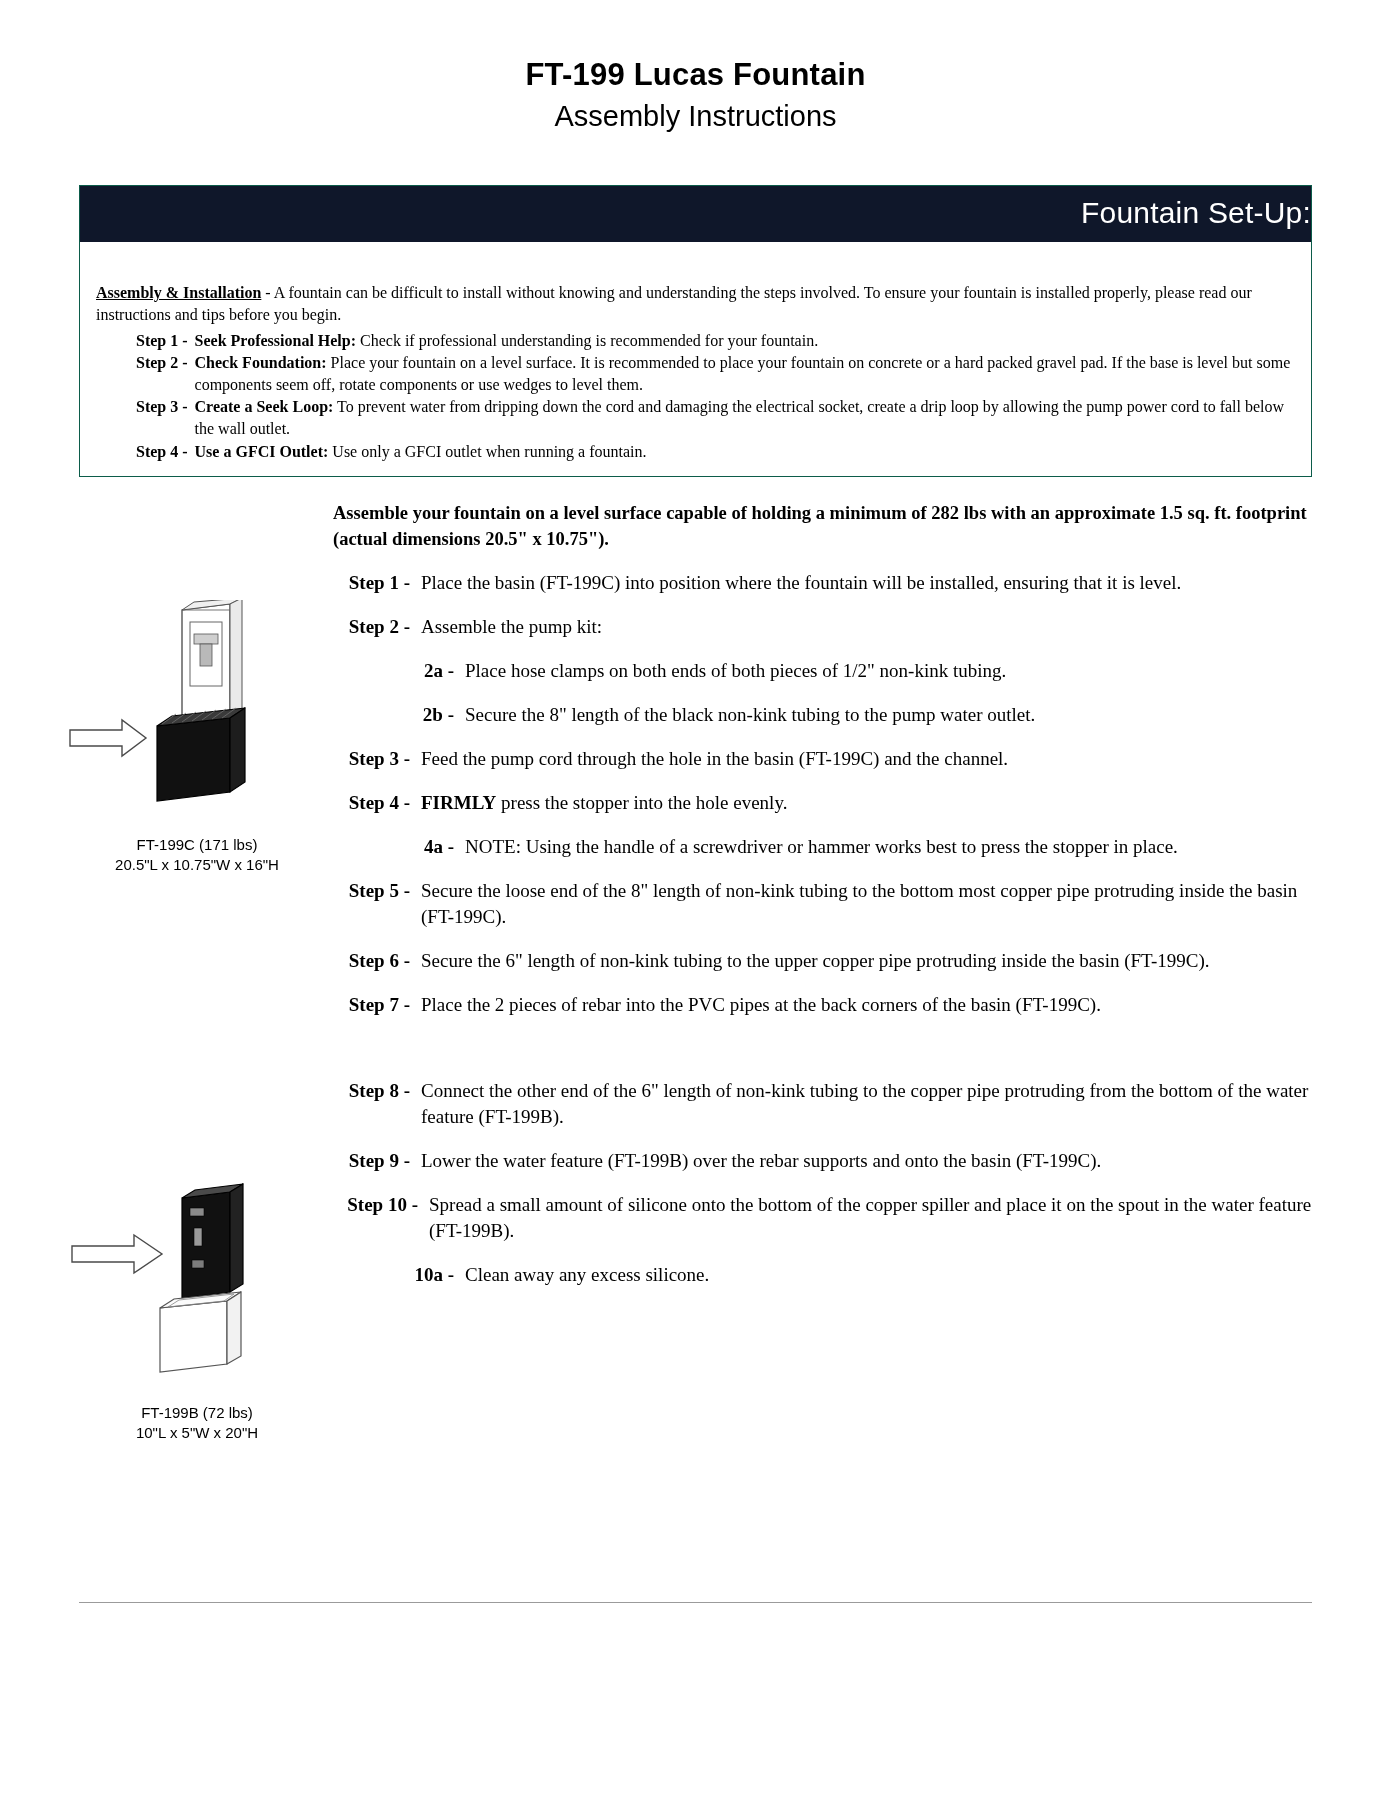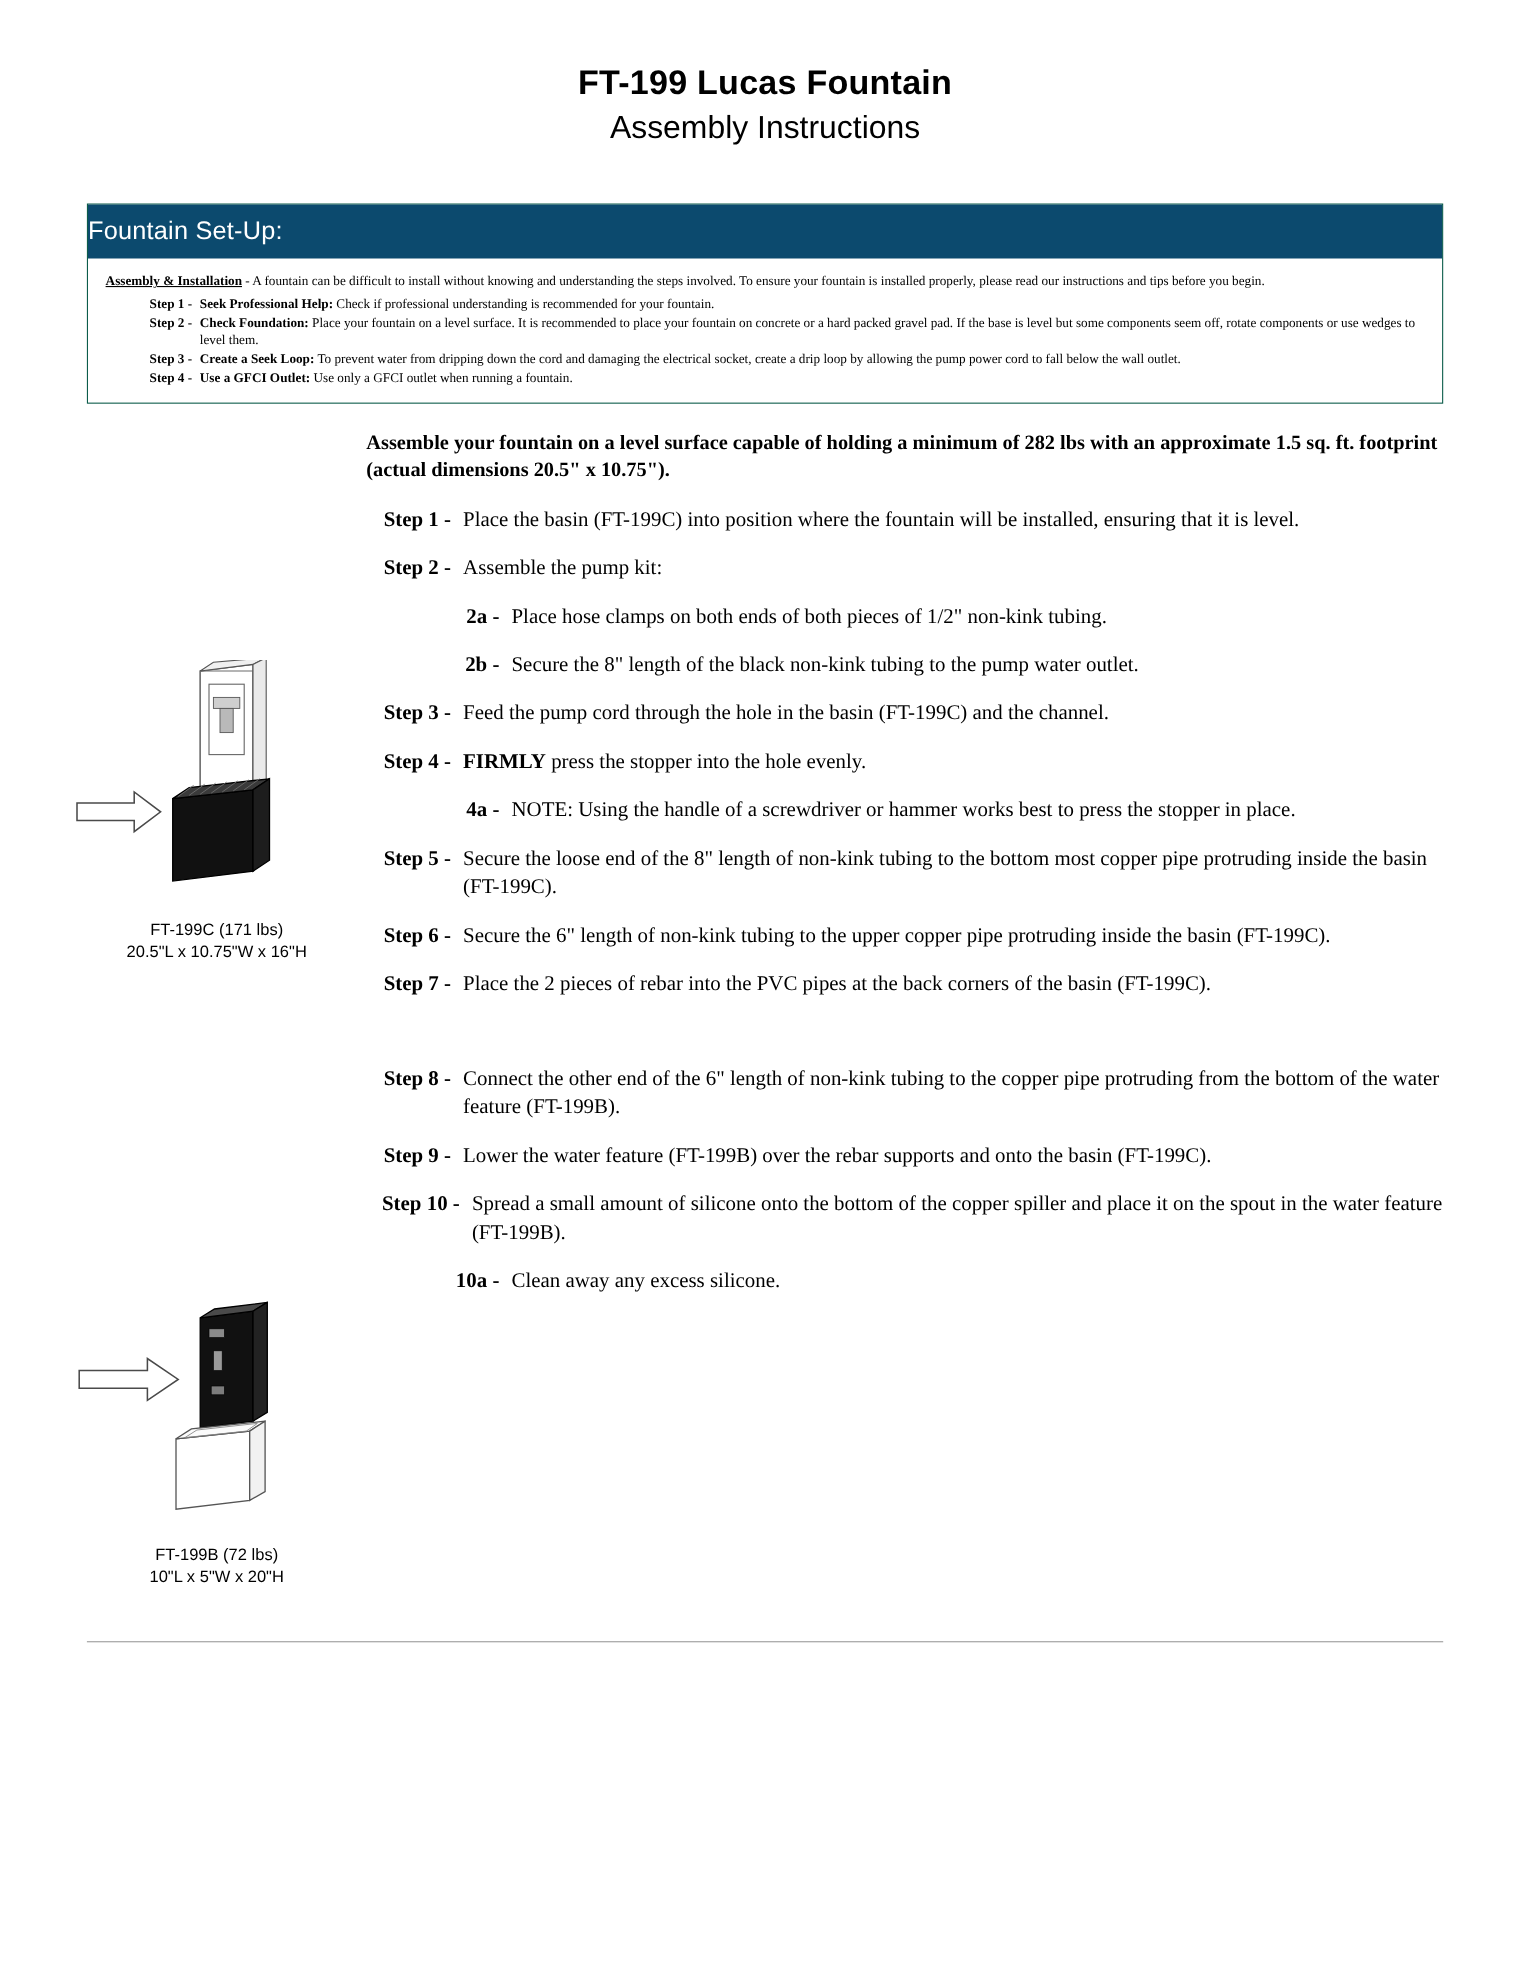--- a/index.html
+++ b/index.html
@@ -43,32 +43,33 @@
     margin: 3px 0 0 0;
   }
 
   
   .setup-box {
     margin: 50px 79px 0 79px;
     border: 1px solid #0c5c4a;
     box-sizing: border-box;
   }
   .setup-header {
-    background: #0c4a6e;
+    background: #0f172a;
     color: #ffffff;
-    text-align: left;
+    text-align: right;
     font-family: "Liberation Sans", sans-serif;
-    font-size: 23px;
+    font-size: 30px;
     padding: 10px 0 12px 0;
     letter-spacing: 0.2px;
   }
   .setup-body {
     padding: 12px 16px 14px 16px;
-    font-size: 12px;
+    font-size: 16px;
     line-height: 1.35;
+    margin-top: 28px;
   }
   .setup-intro {
     margin: 0 0 2px 0;
     text-indent: 0;
   }
   .setup-intro .lead {
     font-weight: bold;
     text-decoration: underline;
   }
   .setup-steps {

